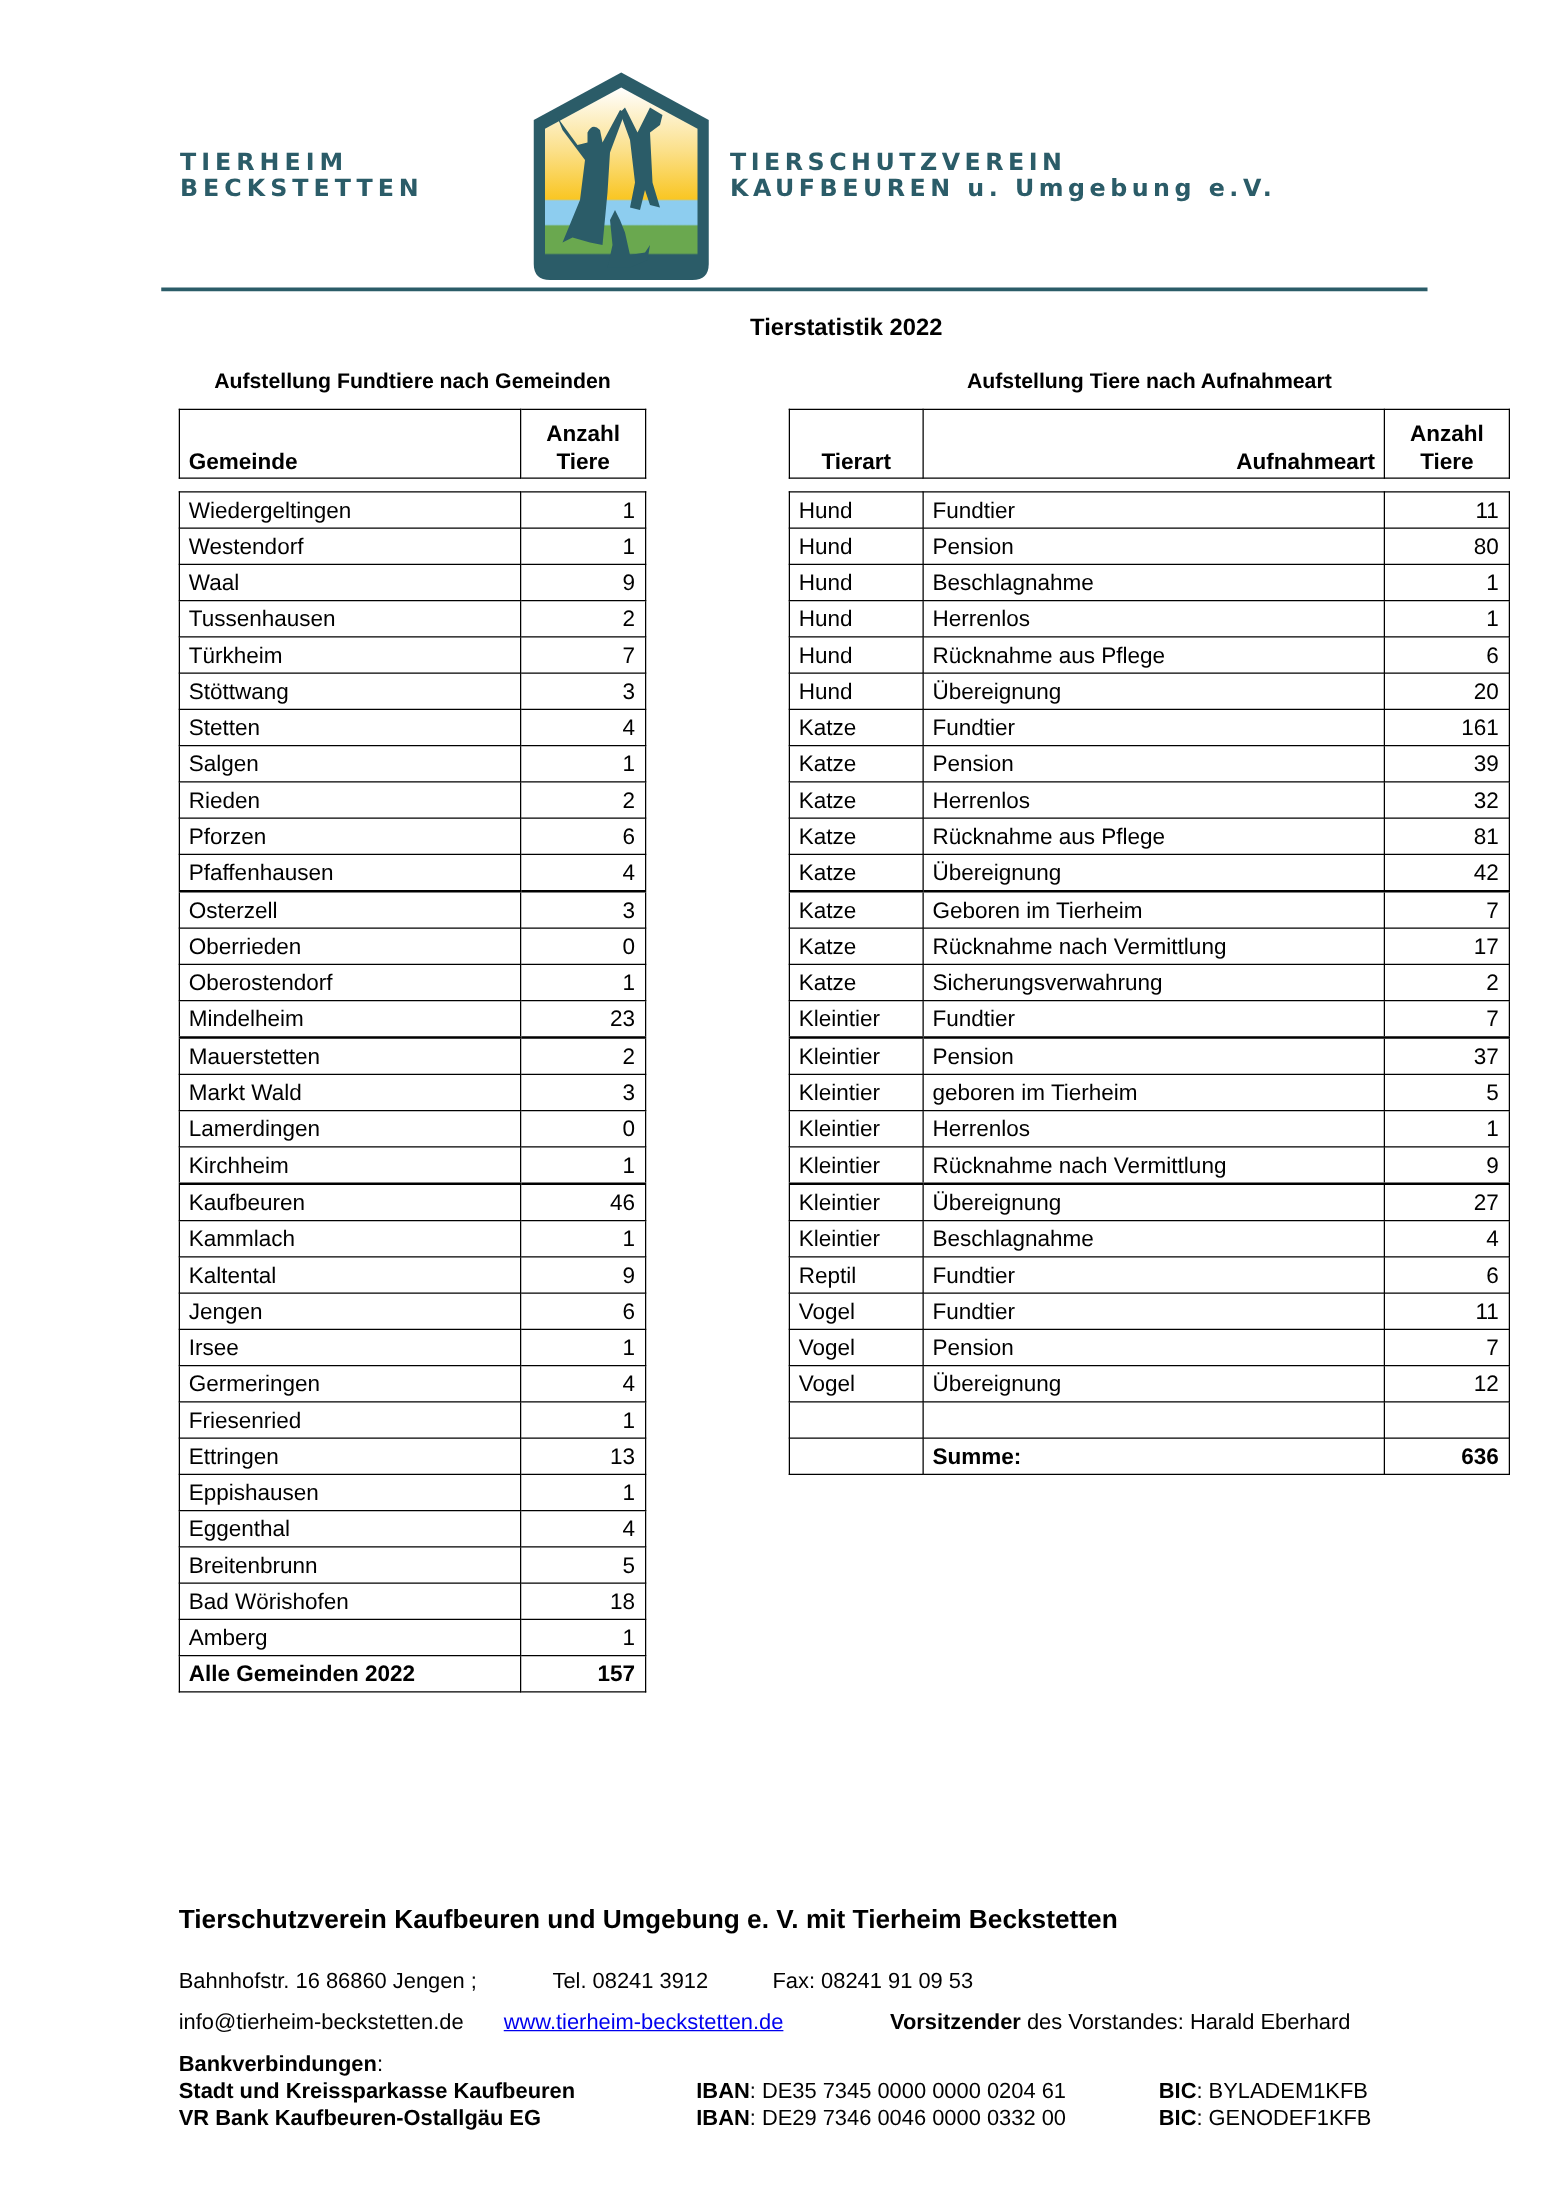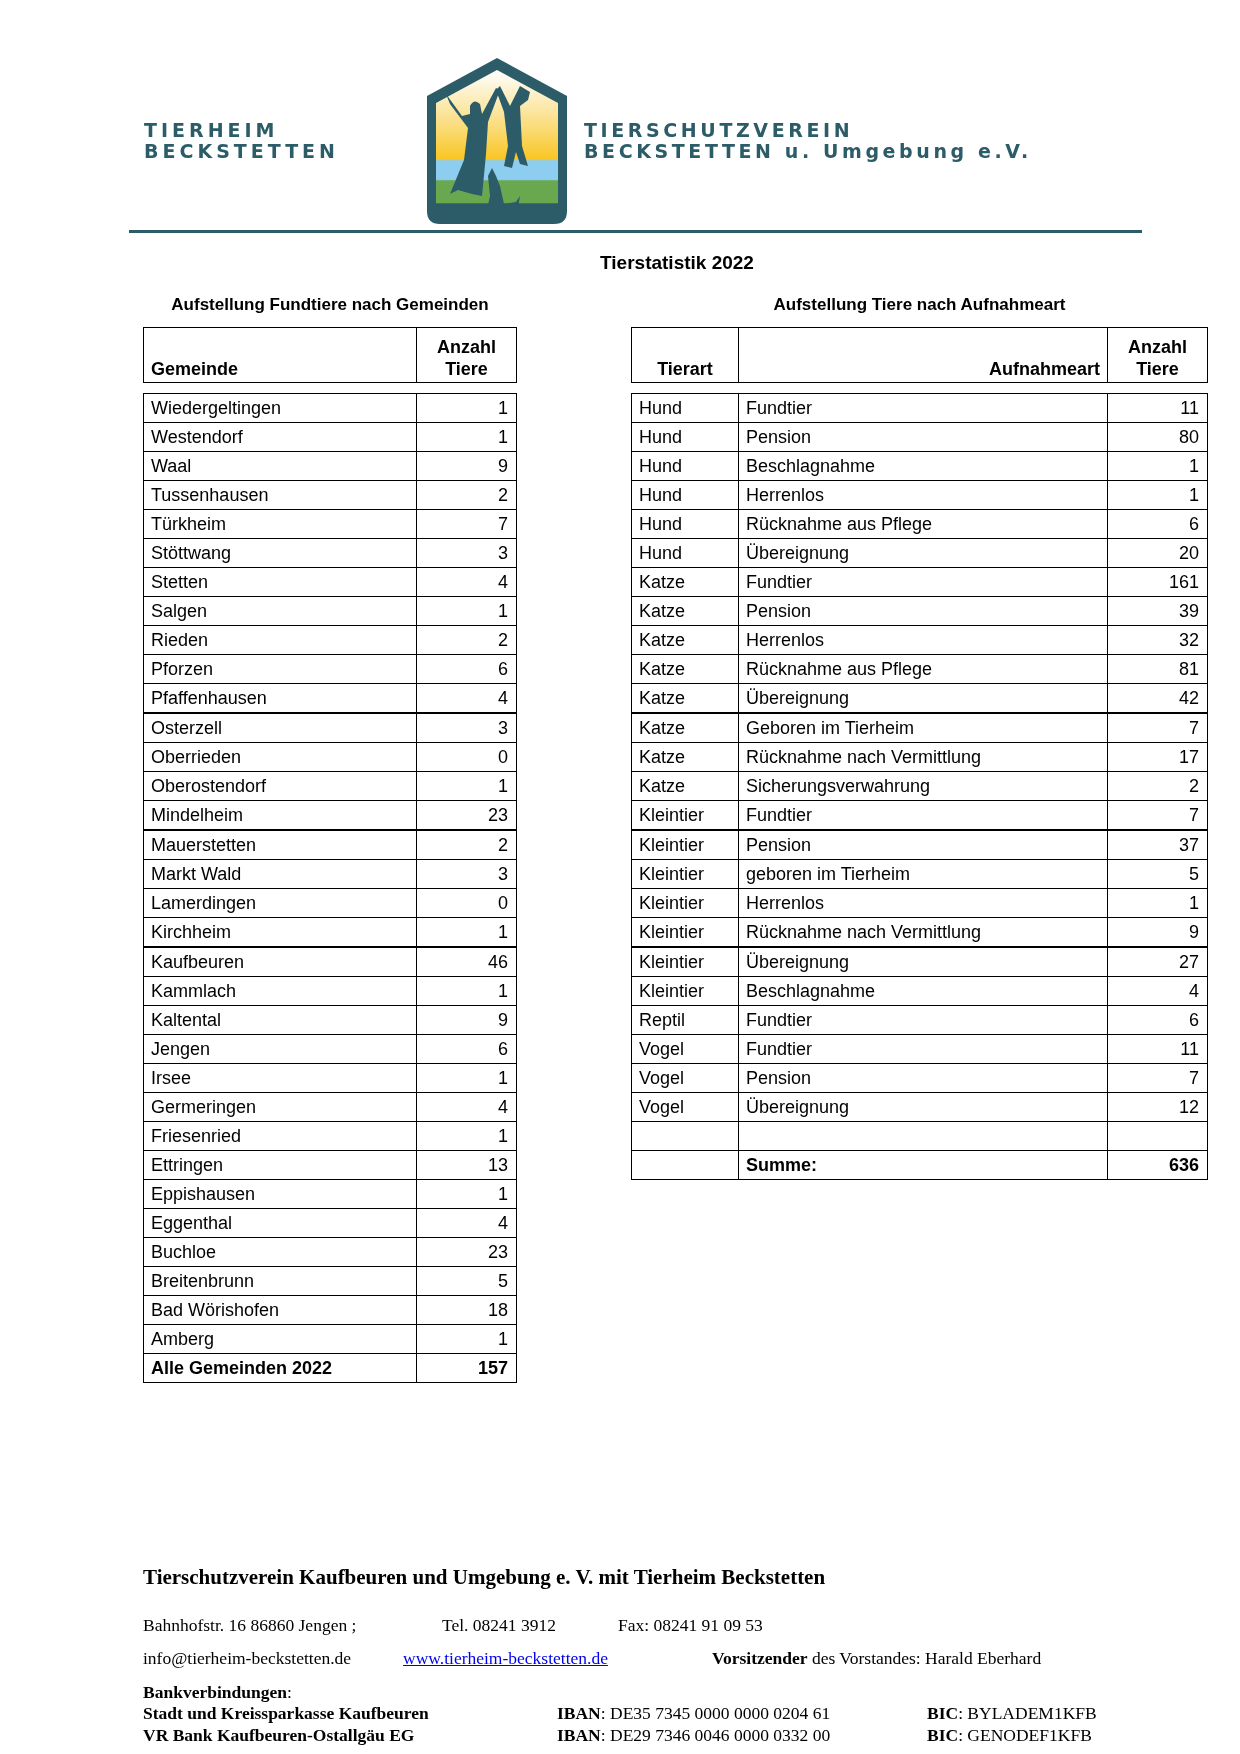--- a/index.html
+++ b/index.html
@@ -27,21 +27,21 @@
   .hdr-num { text-align: center; }
   .bold { font-weight: bold; }
   tr.thick td { border-top: 2.5px solid #000; }
 
   #tbl-left-head { left: 143px; top: 327px; width: 374px; }
   #tbl-left { left: 143px; top: 393px; width: 374px; }
   #tbl-right-head { left: 631px; top: 327px; width: 577px; }
   #tbl-right { left: 631px; top: 393px; width: 577px; }
 
   
-  .footer { font-family: Liberation Serif, serif; white-space: nowrap; margin-top: 41px; }
+  .footer { font-family: Liberation Sans, sans-serif; white-space: nowrap; }
   .f-title { left: 143px; top: 1524px; font-size: 21px; font-weight: bold; }
   .f-line { font-size: 17.5px; }
   .f-addr { left: 143px; top: 1574px; }
   .f-tel { left: 442px; top: 1574px; }
   .f-fax { left: 618px; top: 1574px; text-align: center; }
   .f-mail { left: 143px; top: 1607px; }
   .f-web { left: 403px; top: 1607px; color: #0000ee; text-decoration: underline; }
   .f-chair { left: 712px; top: 1607px; }
   .f-bank-h { left: 143px; top: 1641px; }
   .f-b1 { left: 143px; top: 1662px; font-weight: bold; }
@@ -80,21 +80,21 @@
     <path d="M22 38 L38 60 L46 58 L46 50 Q50 42 56 48 L58 58 L72 32 L76 34 L64 66 L62 98 L58 140 L48 138 L34 134 L26 138 L40 104 L44 72 L26 48 Z" fill="#2b5c68"></path>
 
     <path d="M76 30 L86 50 L96 30 L106 36 L104 44 L96 50 L98 90 L104 110 L96 108 L92 96 L88 112 L80 110 L84 90 L80 56 L72 34 Z" fill="#2b5c68"></path>
 
     <path d="M64 120 L68 112 L72 120 L76 130 L80 148 L92 146 L96 140 L94 152 L80 158 L62 158 L66 140 Z" fill="#2b5c68"></path>
   </svg>
 </div>
 
 <div class="abs brand brand-right">
   <div>TIERSCHUTZVEREIN</div>
-  <div>BECKSTETTEN u. Umgebung e.V.</div>
+  <div>KAUFBEUREN u. Umgebung e.V.</div>
 </div>
 
 <div class="abs rule"></div>
 
 <div class="abs doc-title">Tierstatistik 2022</div>
 <div class="abs sec-title sec-left">Aufstellung Fundtiere nach Gemeinden</div>
 <div class="abs sec-title sec-right">Aufstellung Tiere nach Aufnahmeart</div>
 
 <table id="tbl-left-head">
   <tbody>
@@ -215,24 +215,20 @@
         <td style="width:258px">Ettringen</td>
         <td class="num">13</td>
       </tr>
       <tr>
         <td style="width:258px">Eppishausen</td>
         <td class="num">1</td>
       </tr>
       <tr>
         <td style="width:258px">Eggenthal</td>
         <td class="num">4</td>
-      </tr>
-      <tr>
-        <td style="width:258px">Buchloe</td>
-        <td class="num">23</td>
       </tr>
       <tr>
         <td style="width:258px">Breitenbrunn</td>
         <td class="num">5</td>
       </tr>
       <tr>
         <td style="width:258px">Bad Wörishofen</td>
         <td class="num">18</td>
       </tr>
       <tr>

